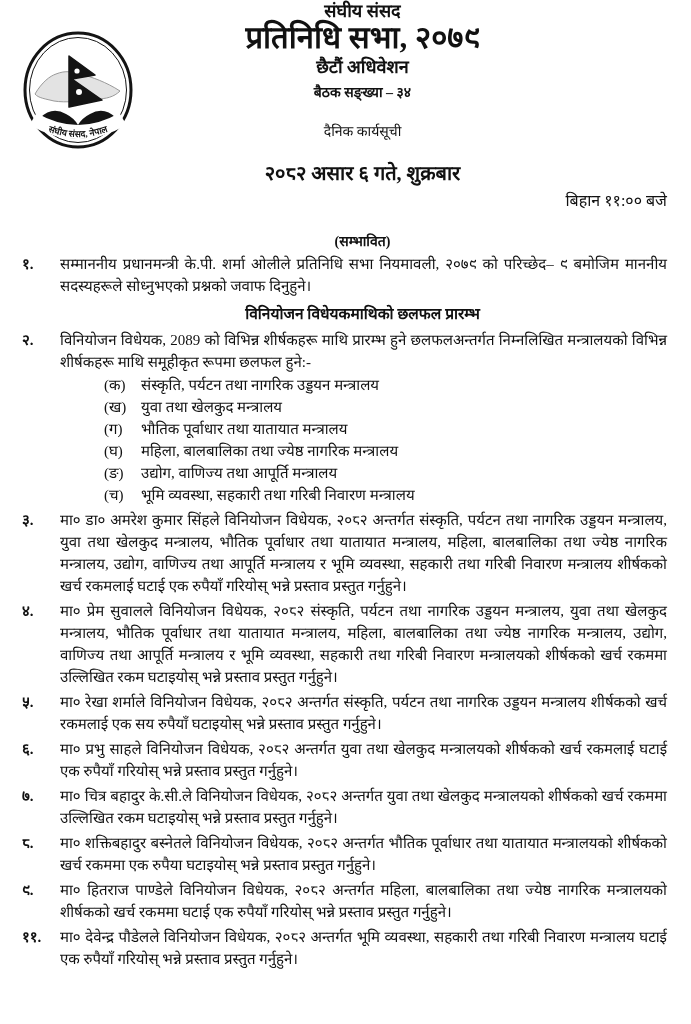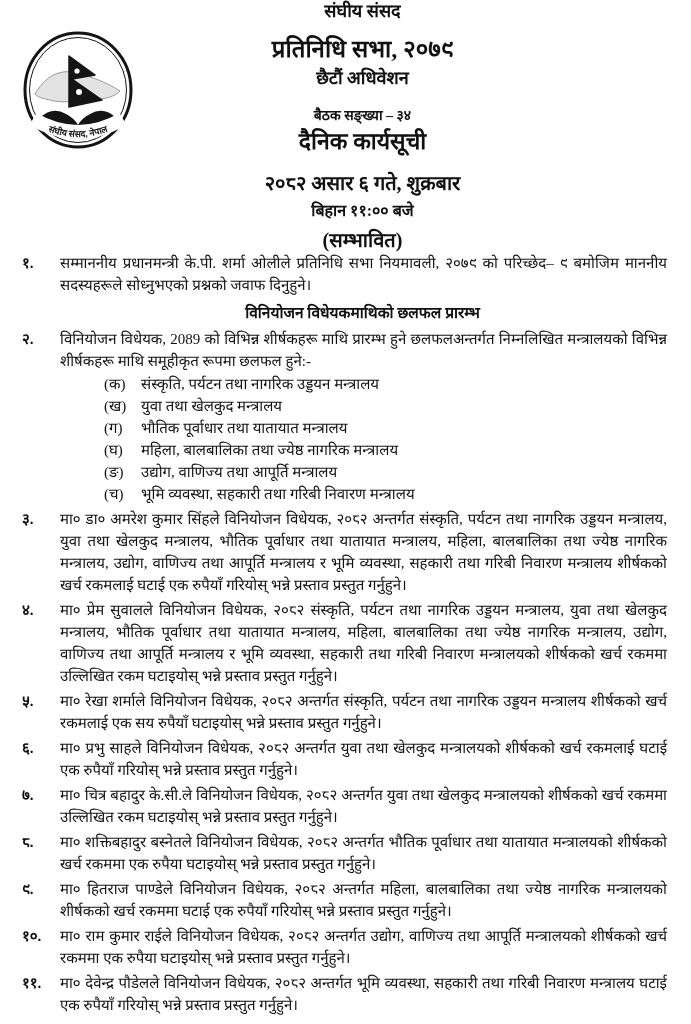--- a/index.html
+++ b/index.html
@@ -9,27 +9,27 @@
     -webkit-font-smoothing:antialiased;
   }
   .page{position:relative;width:691px;height:1024px;overflow:hidden;background:#fff;}
 
   
   .emblem{position:absolute;left:22px;top:30px;width:112px;height:122px;}
 
   
   .header{margin:0 24px 0 58px;text-align:center;}
   .header .org{font-size:18px;font-weight:700;line-height:22px;}
-  .header .house{font-size:24px;font-weight:700;line-height:30px;margin-top:12px;}
+  .header .house{font-size:31px;font-weight:700;line-height:30px;margin-top:1px;}
   .header .session{font-size:18px;font-weight:600;line-height:17px;margin-top:6px;}
-  .header .meeting{font-size:14px;font-weight:600;line-height:17px;margin-top:20px;}
-  .header .doctitle{font-size:23px;font-weight:700;line-height:27px;margin-top:4px;}
+  .header .meeting{font-size:14px;font-weight:600;line-height:17px;margin-top:8px;}
+  .header .doctitle{font-size:14px;font-weight:400;line-height:27px;margin-top:17px;}
   .header .dateline{font-size:20px;font-weight:600;line-height:20px;margin-top:18px;}
-  .header .timeline{font-size:16px;font-weight:700;line-height:20px;margin-top:8px;}
-  .header .note{font-size:20px;font-weight:700;line-height:17px;margin-top:11px;}
+  .header .timeline{font-size:16px;font-weight:400;line-height:20px;margin-top:8px;text-align:right;}
+  .header .note{font-size:14px;font-weight:700;line-height:17px;margin-top:22px;}
 
   .sec-heading{
     text-align:center;font-weight:700;font-size:15.5px;line-height:20px;
     margin:7px 24px 5px 58px;
   }
 
   .items{margin:0 24px 0 22px;font-size:15px;line-height:22px;}
   .item{display:flex;align-items:flex-start;margin-top:3px;}
   .item .num{flex:0 0 38px;font-weight:600;}
   .item .txt{flex:1;text-align:justify;}
@@ -148,24 +148,20 @@
     <div class="item">
       <span class="num">८.</span>
       <div class="txt">मा० शक्तिबहादुर बस्नेतले विनियोजन विधेयक, २०८२ अन्तर्गत भौतिक पूर्वाधार तथा यातायात मन्त्रालयको शीर्षकको खर्च रकममा एक रुपैया घटाइयोस् भन्ने प्रस्ताव प्रस्तुत गर्नुहुने।</div>
     </div>
 
     <div class="item">
       <span class="num">९.</span>
       <div class="txt">मा० हितराज पाण्डेले विनियोजन विधेयक, २०८२ अन्तर्गत महिला, बालबालिका तथा ज्येष्ठ नागरिक मन्त्रालयको शीर्षकको खर्च रकममा घटाई एक रुपैयाँ गरियोस् भन्ने प्रस्ताव प्रस्तुत गर्नुहुने।</div>
     </div>
 
-    <div class="item">
-      <span class="num">१०.</span>
-      <div class="txt">मा० राम कुमार राईले विनियोजन विधेयक, २०८२ अन्तर्गत उद्योग, वाणिज्य तथा आपूर्ति मन्त्रालयको शीर्षकको खर्च रकममा एक रुपैया घटाइयोस् भन्ने प्रस्ताव प्रस्तुत गर्नुहुने।</div>
-    </div>
 
     <div class="item">
       <span class="num">११.</span>
       <div class="txt">मा० देवेन्द्र पौडेलले विनियोजन विधेयक, २०८२ अन्तर्गत भूमि व्यवस्था, सहकारी तथा गरिबी निवारण मन्त्रालय घटाई एक रुपैयाँ गरियोस् भन्ने प्रस्ताव प्रस्तुत गर्नुहुने।</div>
     </div>
 
   </div>
 
 </div>
 

